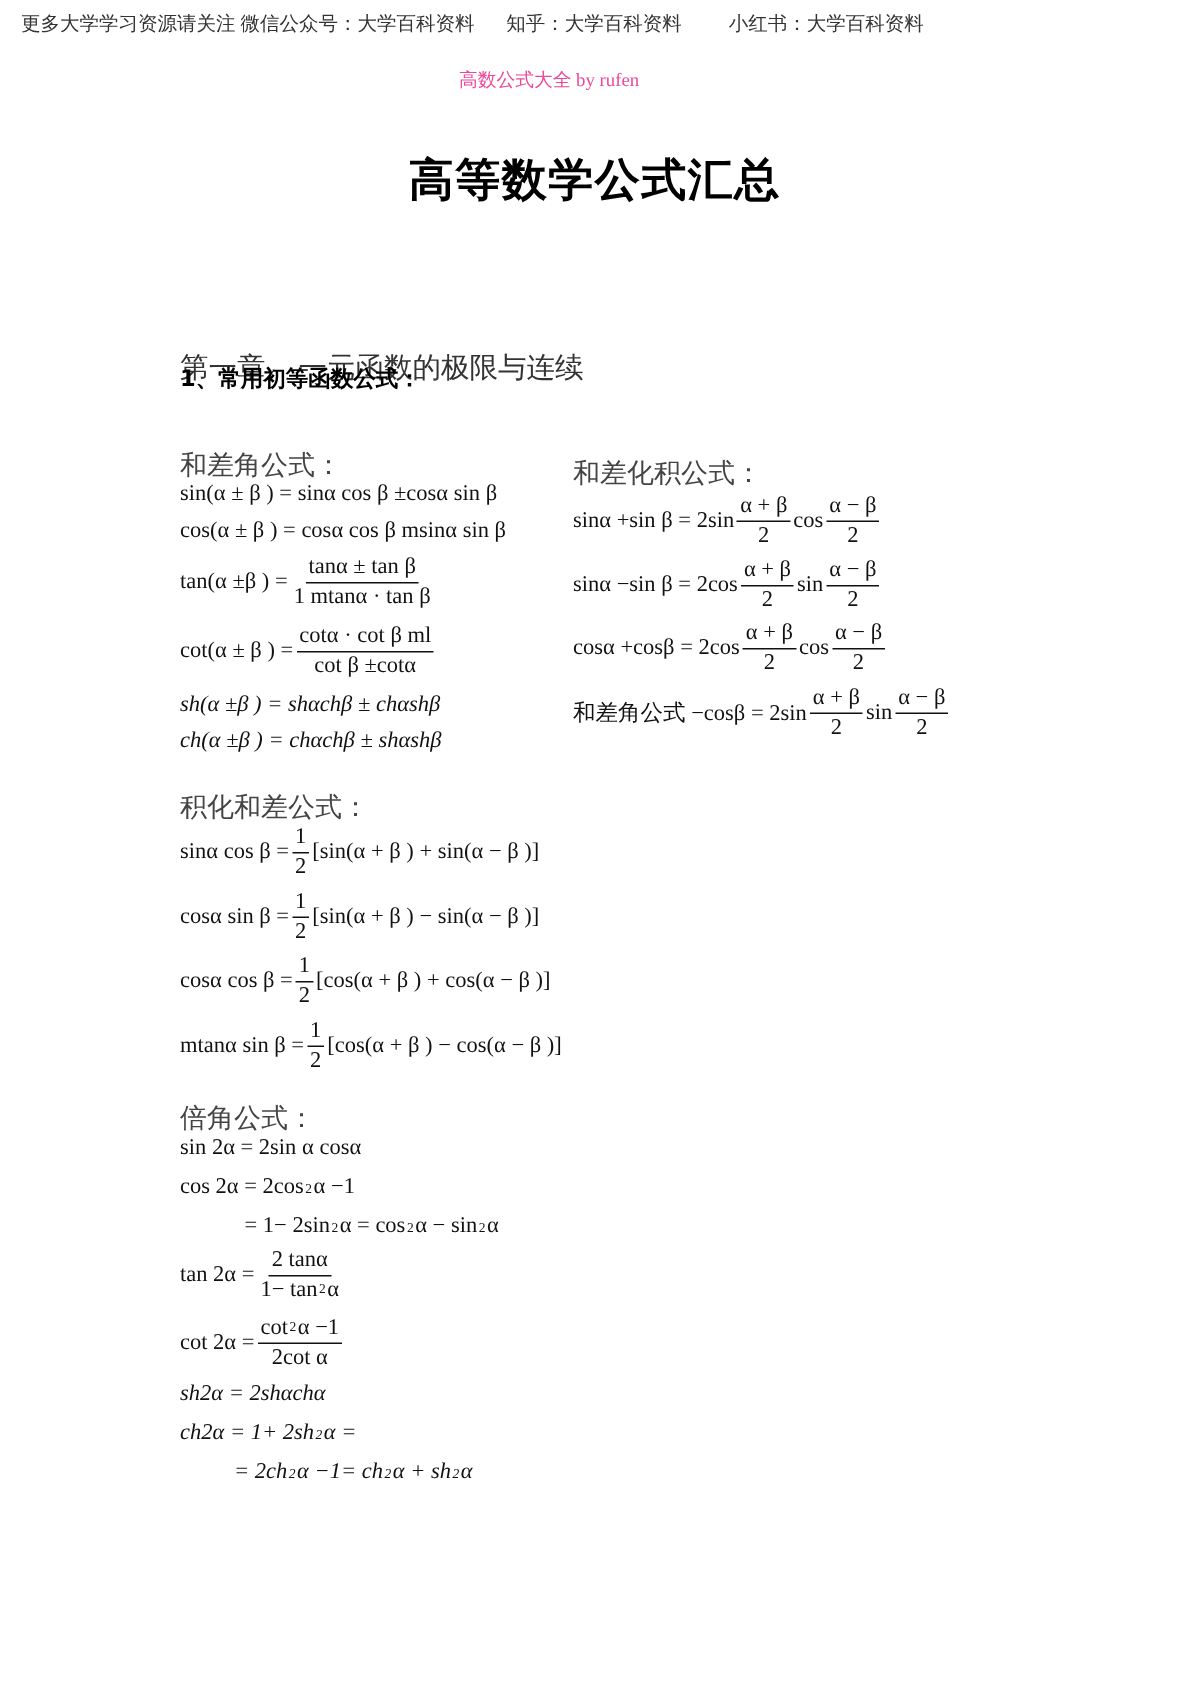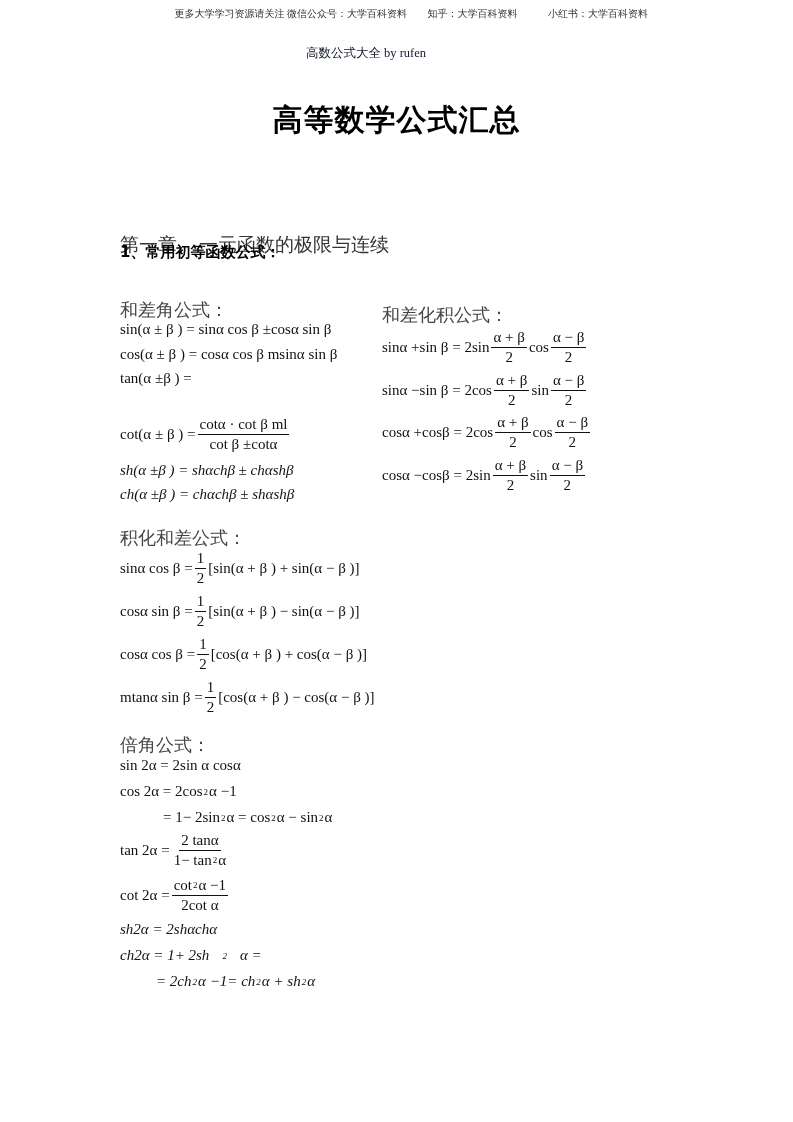--- a/index.html
+++ b/index.html
@@ -1,22 +1,22 @@
 <!DOCTYPE html>
 <html><head>
 <meta charset="utf-8">
 <style>
   html, body { margin: 0; padding: 0; background: #ffffff; }
   body { width: 793px; height: 1122px; position: relative; overflow: hidden;
          font-family: "Liberation Serif", "DejaVu Serif", serif; color: #111; }
   .abs { position: absolute; white-space: nowrap; }
-  .topbar { top: 7px; left: 0; width: 662px; text-align: right; font-size: 10px; color: #333; }
+  .topbar { top: 7px; left: 0; width: 662px; text-align: left; font-size: 13px; color: #333; }
   .topbar span { margin: 0 14px; }
   .topbar span.first { margin-right: 4px; }
-  .subtitle { top: 45px; left: 0; width: 732px; text-align: center; font-size: 12.5px; color: #0f172a; }
+  .subtitle { top: 45px; left: 0; width: 732px; text-align: center; font-size: 12.5px; color: #ec4899; }
   .title { top: 100px; left: 0; width: 793px; text-align: center; font-size: 30px; font-weight: bold;
            font-family: "DejaVu Sans", "Liberation Sans", sans-serif; letter-spacing: 1px; color: #000; }
   .chapter { top: 184px; left: 120px; font-size: 19px; color: #333; margin-top: 48px; }
   .chapter .gap { display: inline-block; width: 22px; }
   .section { top: 243px; left: 120px; font-size: 15px; font-weight: bold;
              font-family: "DejaVu Sans", "Liberation Sans", sans-serif; color: #000; }
   .label { font-size: 18px; color: #444; }
   .f { font-size: 15px; color: #111; display: flex; align-items: center; }
   .frac { display: inline-flex; flex-direction: column; align-items: center; vertical-align: middle;
           margin: 0 2px; line-height: 1.15; }
@@ -42,20 +42,24 @@
 
 <div class="abs label" style="top:298px; left:120px;">和差角公式：</div>
 <div class="abs f" style="top:321px; left:120px;">
   <span>sin(α ± β ) =</span>&nbsp;<span>sinα cos β ±cosα sin β</span>
 </div>
 <div class="abs f" style="top:346px; left:120px;">
   <span>cos(α ± β ) =</span>&nbsp;<span>cosα cos β  msinα sin β</span>
 </div>
 <div class="abs f" style="top:370px; left:120px;">
   <span>tan(α ±β ) =</span>
+  <span class="frac">
+    <span class="num">tanα ± tan β</span>
+    <span class="den">1 mtanα · tan β</span>
+  </span>
 </div>
 <div class="abs f" style="top:416px; left:120px;">
   <span>cot(α ± β ) =</span>
   <span class="frac">
     <span class="num">cotα · cot β  ml</span>
     <span class="den">cot β ±cotα</span>
   </span>
 </div>
 <div class="abs f" style="top:462px; left:120px; font-style:italic;">
   <span>sh(α ±β ) =</span>&nbsp;<span>shαchβ ± chαshβ</span>
@@ -95,21 +99,21 @@
       <span class="num">α + β</span>
       <span class="den">2</span>
     </span>
   <span>cos</span>
   <span class="frac">
       <span class="num">α − β</span>
       <span class="den">2</span>
     </span>
 </div>
 <div class="abs f" style="top:457px; left:382px;">
-  <span>cosα −cosβ = 2sin</span>
+  <span>和差角公式 −cosβ = 2sin</span>
   <span class="frac">
       <span class="num">α + β</span>
       <span class="den">2</span>
     </span>
   <span>sin</span>
   <span class="frac">
       <span class="num">α − β</span>
       <span class="den">2</span>
     </span>
 </div>
@@ -172,21 +176,21 @@
   </span>
 </div>
 <div class="abs f" style="top:877px; left:120px;">
   <span>cot 2α =</span>
   <span class="frac">
     <span class="num"><span>cot</span><sup class="s">2</sup><span>α −1</span></span>
     <span class="den">2cot α</span>
   </span>
 </div>
 <div class="abs f" style="top:921px; left:120px; font-style:italic;">sh2α = 2shαchα</div>
-<div class="abs f" style="top:947px; left:120px; font-style:italic;gap:12px;">
+<div class="abs f" style="top:947px; left:120px; font-style:italic;">
   <span>ch2α = 1+ 2sh</span>
     <sup class="s">2</sup>
     <span>α =</span>
 </div>
 <div class="abs f" style="top:973px; left:156px; font-style:italic;">
   <span>= 2ch</span>
     <sup class="s">2</sup>
     <span>α −1= ch</span>
     <sup class="s">2</sup>
     <span>α + sh</span>

